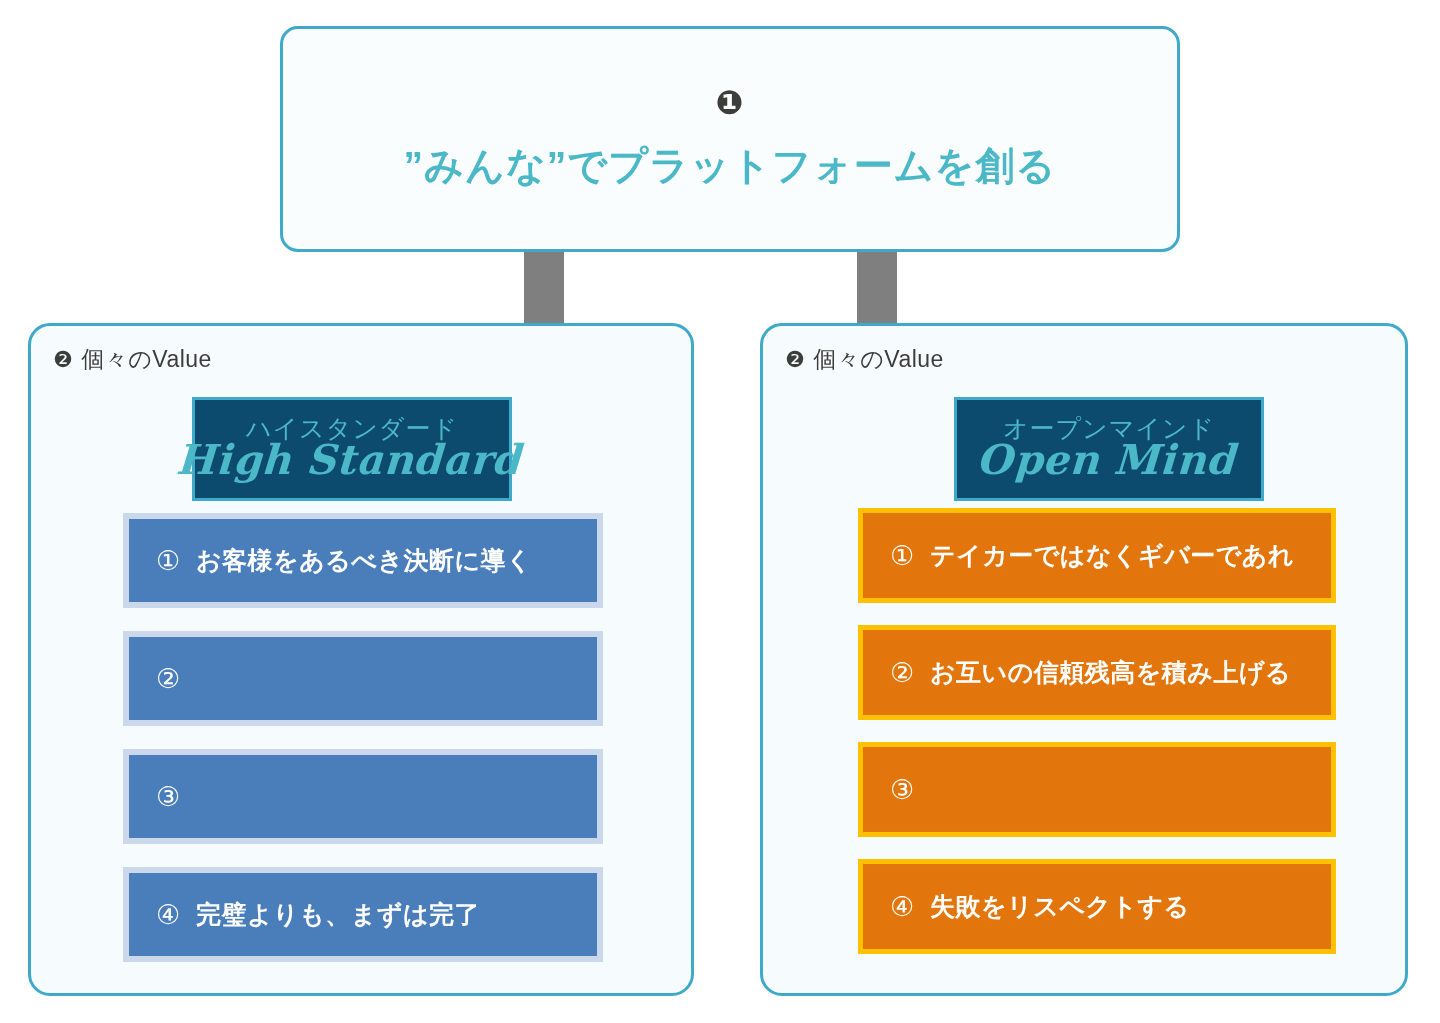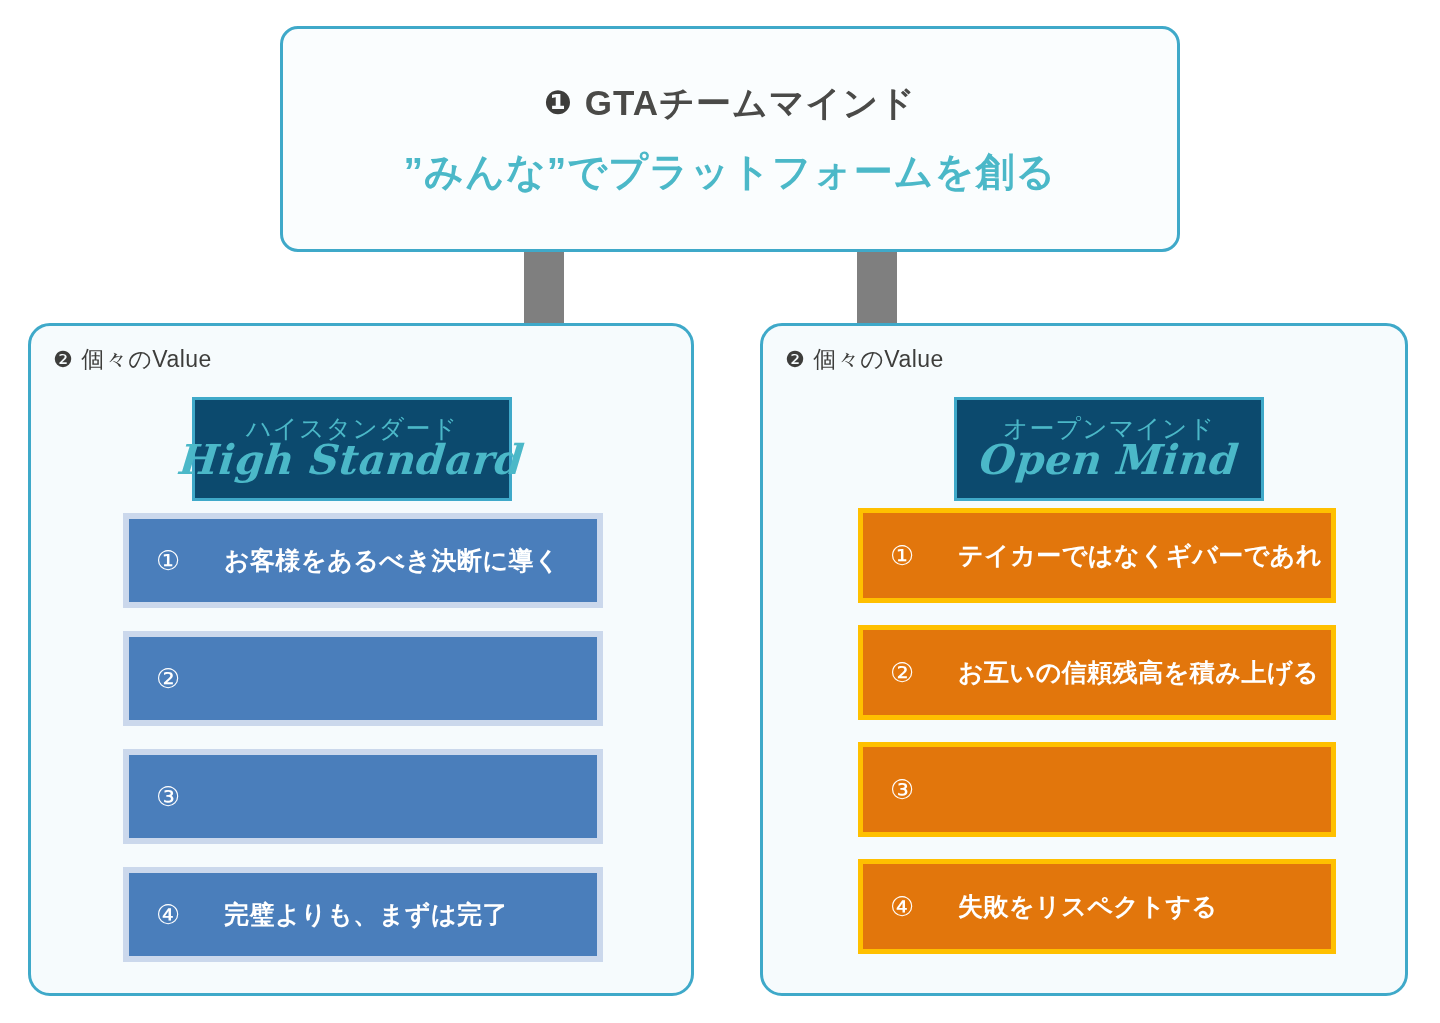--- a/index.html
+++ b/index.html
@@ -170,40 +170,39 @@
     letter-spacing: 0.5px;
     white-space: nowrap;
   }
   .item .num {
     display: inline-block;
     min-width: 40px;
     font-family: "DejaVu Sans", sans-serif;
     font-weight: normal;
     font-size: 27px;
   }
-  .item .txt { display: inline-block; margin-left: 28px; }
+  .item .txt { display: inline-block; }
 
   .item.blue {
     background: #4A7EBB;
     border: 6px solid #CBD8EC;
   }
   .item.orange {
     background: #E2760C;
     border: 5px solid #FFC000;
   }
 </style>
 </head>
 <body>
 
 <div id="canvas">
 
   <div class="top-box">
     <div class="top-line1">
       <span class="dingbat">❶</span>
-      <span>GTAチームマインド</span>
     </div>
     <div class="top-line2">”みんな”でプラットフォームを創る</div>
   </div>
 
   <div class="connector left"></div>
   <div class="connector right"></div>
 
   <div class="panel left">
     <div class="panel-head">
       <span class="dingbat-sm">❷</span>

